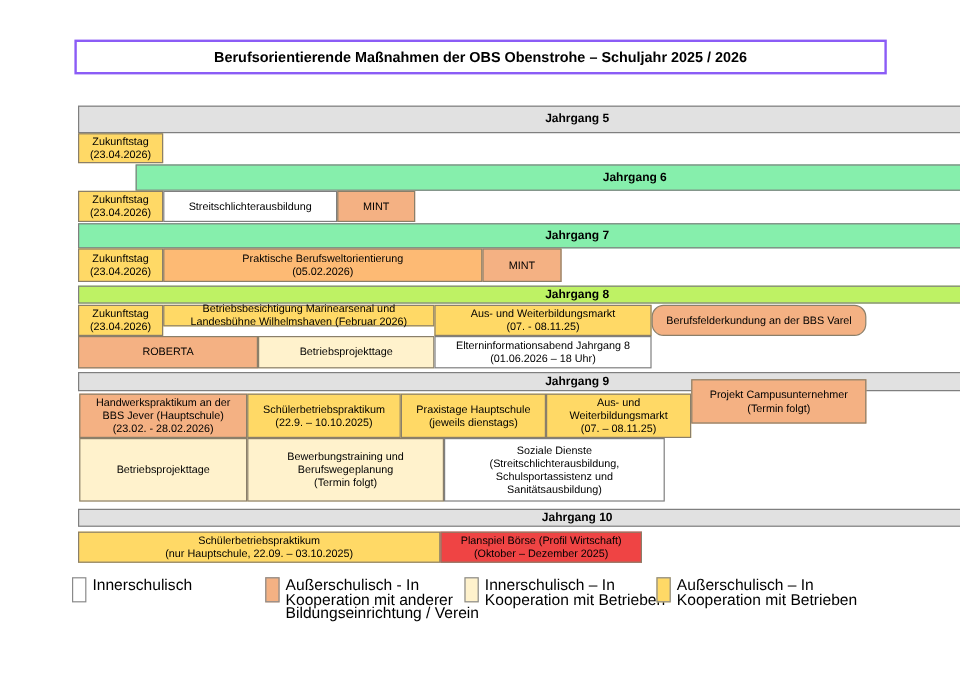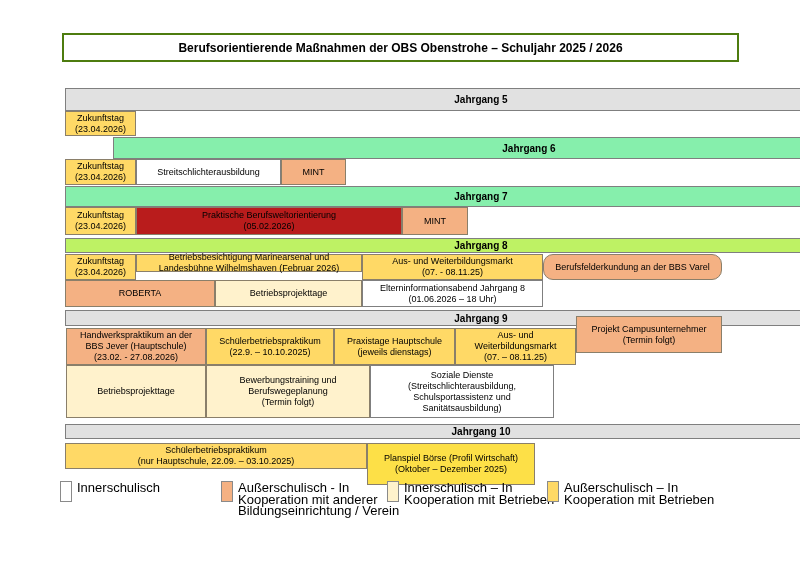--- a/index.html
+++ b/index.html
@@ -3,21 +3,21 @@
 <meta charset="utf-8">
 <style>
   html,body{margin:0;padding:0;background:#ffffff;}
   body{
     width:800px;height:566px;position:relative;overflow:hidden;
     font-family:"Liberation Sans", sans-serif;color:#000;
   }
   .page{position:absolute;inset:0;background:#fff;}
   .title-box{
     position:absolute;left:62px;top:33px;width:673px;height:25px;
-    border:2px solid #4d7c0f;display:flex;align-items:center;justify-content:center;
+    border:2px solid #8b5cf6;display:flex;align-items:center;justify-content:center;
     font-size:12px;font-weight:bold;text-align:center;background:#fff;
   }
   .jg-header{
     position:absolute;left:65px;width:792px;
     border:1px solid #7f7f7f;box-sizing:border-box;
     display:flex;align-items:center;justify-content:center;
     font-size:10px;font-weight:bold;padding-left:40px;
   }
   .cell{
     position:absolute;box-sizing:border-box;border:1px solid #8a7f6a;
@@ -46,60 +46,60 @@
       <div class="cell outer_betrieb" style="left: 65px; top: 111px; width: 71px; height: 25px; background: rgb(255, 217, 102);">Zukunftstag
 (23.04.2026)</div>
       <div class="jg-header" style="top: 137px; height: 22px; background: #86efac; margin-left: 48px;">Jahrgang 6</div>
       <div class="cell outer_betrieb" style="left: 65px; top: 159px; width: 71px; height: 26px; background: rgb(255, 217, 102);">Zukunftstag
 (23.04.2026)</div>
       <div class="cell inner" style="left: 136px; top: 159px; width: 145px; height: 26px; background: rgb(255, 255, 255);">Streitschlichterausbildung</div>
       <div class="cell outer_edu" style="left: 281px; top: 159px; width: 65px; height: 26px; background: rgb(244, 177, 131);">MINT</div>
       <div class="jg-header" style="top: 186px; height: 21px; background: #86efac;">Jahrgang 7</div>
       <div class="cell outer_betrieb" style="left: 65px; top: 207px; width: 71px; height: 28px; background: rgb(255, 217, 102);">Zukunftstag
 (23.04.2026)</div>
-      <div class="cell inner_betrieb" style="left: 136px; top: 207px; width: 266px; height: 28px; background: #b91c1c;">Praktische Berufsweltorientierung
+      <div class="cell inner_betrieb" style="left: 136px; top: 207px; width: 266px; height: 28px; background: #fdba74;">Praktische Berufsweltorientierung
 (05.02.2026)</div>
       <div class="cell outer_edu" style="left: 402px; top: 207px; width: 66px; height: 28px; background: rgb(244, 177, 131);">MINT</div>
       <div class="jg-header" style="top: 238px; height: 15px; background: #bef264;">Jahrgang 8</div>
       <div class="cell outer_betrieb" style="left: 65px; top: 254px; width: 71px; height: 26px; background: rgb(255, 217, 102);">Zukunftstag
 (23.04.2026)</div>
       <div class="cell outer_betrieb" style="left: 136px; top: 254px; width: 226px; height: 18px; background: rgb(255, 217, 102);">Betriebsbesichtigung Marinearsenal und
 Landesbühne Wilhelmshaven (Februar 2026)</div>
       <div class="cell outer_betrieb" style="left: 362px; top: 254px; width: 181px; height: 26px; background: rgb(255, 217, 102);">Aus- und Weiterbildungsmarkt
 (07. - 08.11.25)</div>
       <div class="cell outer_edu" style="left: 543px; top: 254px; width: 179px; height: 26px; background: rgb(244, 177, 131); border-radius: 10px;">Berufsfelderkundung an der BBS Varel</div>
       <div class="cell outer_edu" style="left: 65px; top: 280px; width: 150px; height: 27px; background: rgb(244, 177, 131);">ROBERTA</div>
       <div class="cell inner_betrieb" style="left: 215px; top: 280px; width: 147px; height: 27px; background: rgb(255, 242, 204);">Betriebsprojekttage</div>
       <div class="cell inner" style="left: 362px; top: 280px; width: 181px; height: 27px; background: rgb(255, 255, 255);">Elterninformationsabend Jahrgang 8
 (01.06.2026 – 18 Uhr)</div>
       <div class="jg-header" style="top: 310px; height: 16px; background: rgb(225, 225, 225);">Jahrgang 9</div>
       <div class="cell outer_edu" style="left: 66px; top: 328px; width: 140px; height: 37px; background: rgb(244, 177, 131);">Handwerkspraktikum an der
 BBS Jever (Hauptschule)
-(23.02. - 27.08.2026)</div>
+(23.02. - 28.02.2026)</div>
       <div class="cell outer_betrieb" style="left: 206px; top: 328px; width: 128px; height: 37px; background: rgb(255, 217, 102);">Schülerbetriebspraktikum
 (22.9. – 10.10.2025)</div>
       <div class="cell outer_betrieb" style="left: 334px; top: 328px; width: 121px; height: 37px; background: rgb(255, 217, 102);">Praxistage Hauptschule
 (jeweils dienstags)</div>
       <div class="cell outer_betrieb" style="left: 455px; top: 328px; width: 121px; height: 37px; background: rgb(255, 217, 102);">Aus- und
 Weiterbildungsmarkt
 (07. – 08.11.25)</div>
       <div class="cell outer_edu" style="left: 576px; top: 316px; width: 146px; height: 37px; background: rgb(244, 177, 131);">Projekt Campusunternehmer
 (Termin folgt)</div>
       <div class="cell inner_betrieb" style="left: 66px; top: 365px; width: 140px; height: 53px; background: rgb(255, 242, 204);">Betriebsprojekttage</div>
       <div class="cell inner_betrieb" style="left: 206px; top: 365px; width: 164px; height: 53px; background: rgb(255, 242, 204);">Bewerbungstraining und
 Berufswegeplanung
 (Termin folgt)</div>
       <div class="cell inner" style="left: 370px; top: 365px; width: 184px; height: 53px; background: rgb(255, 255, 255);">Soziale Dienste
 (Streitschlichterausbildung,
 Schulsportassistenz und
 Sanitätsausbildung)</div>
       <div class="jg-header" style="top: 424px; height: 15px; background: rgb(225, 225, 225);">Jahrgang 10</div>
       <div class="cell outer_betrieb" style="left: 65px; top: 443px; width: 302px; height: 26px; background: rgb(255, 217, 102);">Schülerbetriebspraktikum
 (nur Hauptschule, 22.09. – 03.10.2025)</div>
-      <div class="cell inner_betrieb" style="left: 367px; top: 443px; width: 168px; height: 42px; background: #fde047;">Planspiel Börse (Profil Wirtschaft)
+      <div class="cell inner_betrieb" style="left: 367px; top: 443px; width: 168px; height: 26px; background: #ef4444;">Planspiel Börse (Profil Wirtschaft)
 (Oktober – Dezember 2025)</div>
     </div>
   <div id="legend">
       <div class="legend-item" style="left: 60px; top: 481px;">
         <span class="legend-swatch" style="background: rgb(255, 255, 255);"></span>
         <span class="legend-label">Innerschulisch</span>
       </div>
       <div class="legend-item" style="left: 221px; top: 481px;">
         <span class="legend-swatch" style="background: rgb(244, 177, 131);"></span>
         <span class="legend-label">Außerschulisch - In Kooperation mit anderer Bildungseinrichtung / Verein</span>

